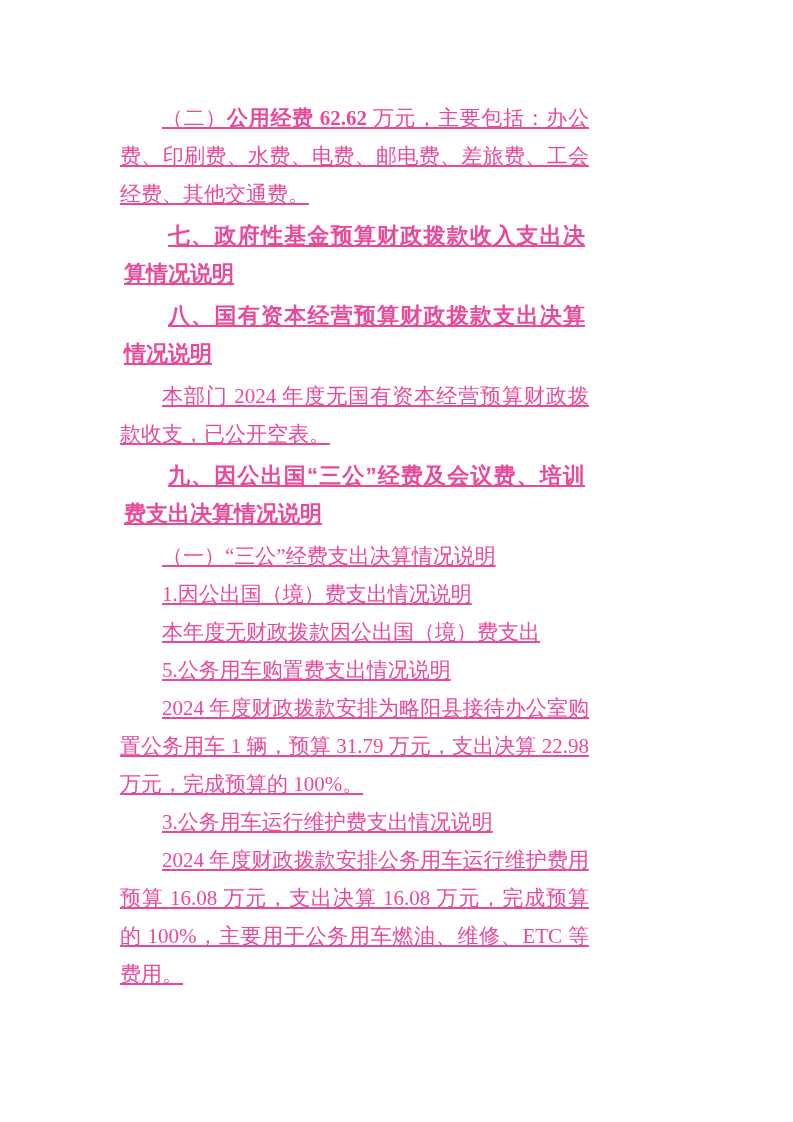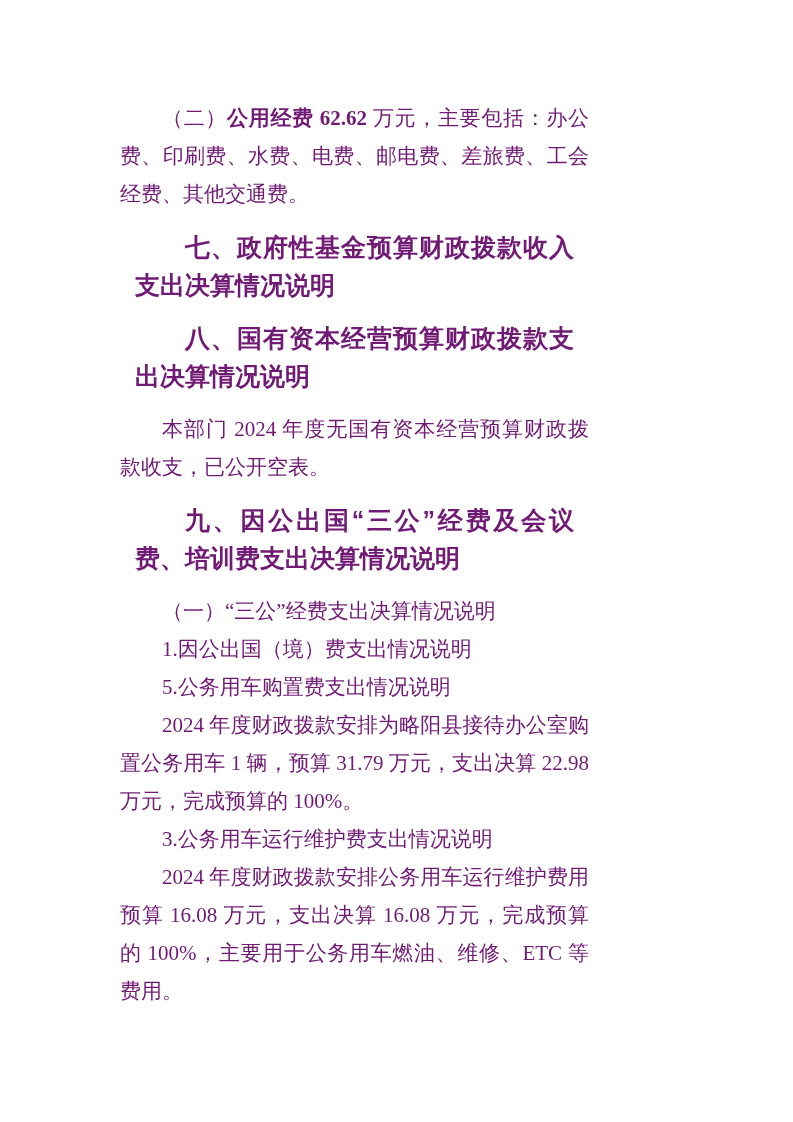--- a/index.html
+++ b/index.html
@@ -8,36 +8,37 @@
     background: #ffffff;
   }
   .page {
     position: relative;
     width: 709px;
     height: 1122px;
     background: #ffffff;
     box-sizing: border-box;
     padding: 99px 120px 0 120px;
     overflow: hidden;
-    color: #701a75;
+    color: #ec4899;
+    text-decoration: underline;
   }
   .body-text {
     margin: 0;
     font-family: "Liberation Serif", "DejaVu Serif", serif;
     font-size: 21px;
     line-height: 38px;
     text-align: justify;
     text-justify: inter-ideograph;
     text-indent: 2em;
     font-weight: 400;
   }
   .heading {
-    margin: 15px;
+    margin: 4px;
     font-family: "Liberation Sans", "DejaVu Sans", sans-serif;
-    font-size: 25px;
+    font-size: 22px;
     line-height: 38px;
     text-align: justify;
     text-justify: inter-ideograph;
     text-indent: 2em;
     font-weight: 700;
   }
   .bold-run {
     font-weight: 700;
   }
 </style>
@@ -55,20 +56,21 @@
 
   <p class="body-text">本部门 2024 年度无国有资本经营预算财政拨款收支，已公开空表。</p>
 
   <h2 class="heading">九、因公出国“三公”经费及会议费、培训费支出决算情况说明</h2>
 
   <p class="body-text">（一）“三公”经费支出决算情况说明</p>
 
 
   <p class="body-text">1.因公出国（境）费支出情况说明</p>
 
+  <p class="body-text">本年度无财政拨款因公出国（境）费支出</p>
 
   <p class="body-text">5.公务用车购置费支出情况说明</p>
 
   <p class="body-text">2024 年度财政拨款安排为略阳县接待办公室购置公务用车 1 辆，预算 31.79 万元，支出决算 22.98 万元，完成预算的 100%。</p>
 
   <p class="body-text">3.公务用车运行维护费支出情况说明</p>
 
   <p class="body-text">2024 年度财政拨款安排公务用车运行维护费用预算 16.08 万元，支出决算 16.08 万元，完成预算的 100%，主要用于公务用车燃油、维修、ETC 等费用。</p>
 
 

